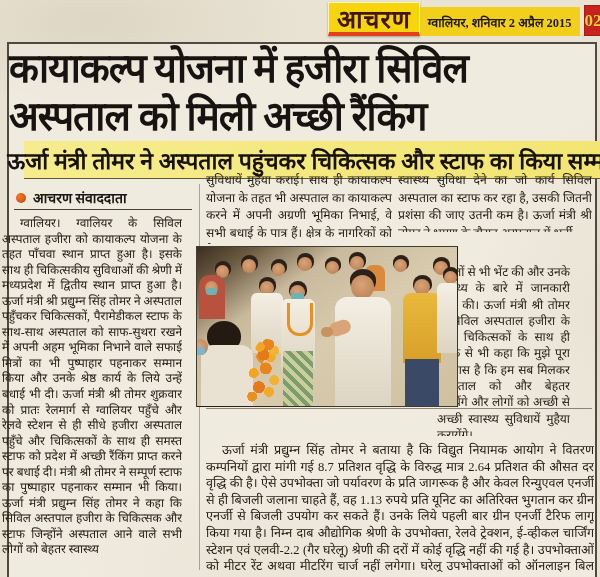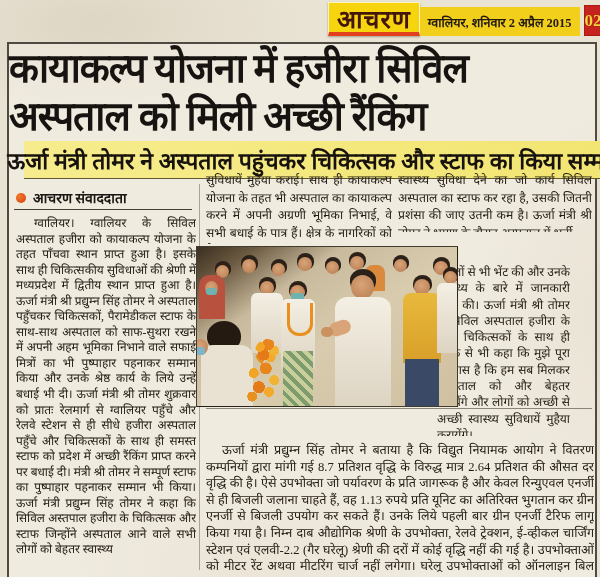--- a/index.html
+++ b/index.html
@@ -43,21 +43,21 @@
     border-bottom:1.5px solid rgba(30,25,18,.7);
     display:flex;align-items:center;justify-content:center;
     font-weight:bold;font-size:23px;color:#17120d;white-space:nowrap;
   }
   
   .byline{position:absolute;left:16px;top:188px;width:176px;display:flex;align-items:center;gap:7px;font-weight:bold;font-size:14px;}
   .byline .dot{width:10px;height:10px;border-radius:50%;background:radial-gradient(circle at 35% 35%,#f07b28,#d43c12);flex:0 0 auto;}
   .byline-rule{position:absolute;left:14px;top:209px;width:178px;height:0;border-top:1.2px solid rgba(25,20,15,.8);}
   
   .coltext{font-size:11.9px;line-height:15.55px;text-align:justify;color:#221b13;}
-  .col-left{position:absolute;left:16px;top:216px;width:180px;height:352px;overflow:hidden;}
+  .col-left{position:absolute;left:2px;top:216px;width:180px;height:352px;overflow:hidden;}
   .col-left .coltext{text-indent:18px;}
   .vrule{position:absolute;left:199px;top:184px;width:0;height:386px;border-left:1px solid rgba(40,32,22,.35);}
   .col-mid{position:absolute;left:206px;top:172px;width:186px;height:72px;overflow:hidden;}
   .col-mid .coltext,.col-right-top .coltext{font-size:12.2px;line-height:17.5px;}
   .col-right-top{position:absolute;left:398px;top:172px;width:194px;height:60px;overflow:hidden;}
   .col-right-bot{position:absolute;left:437px;top:233px;width:133px;height:172px;overflow:hidden;margin-top:31px;}
   .col-right-bot .coltext{font-size:12.1px;line-height:16.3px;}
   
   .photo{
     position:absolute;left:196px;top:246px;width:260px;height:159px;

